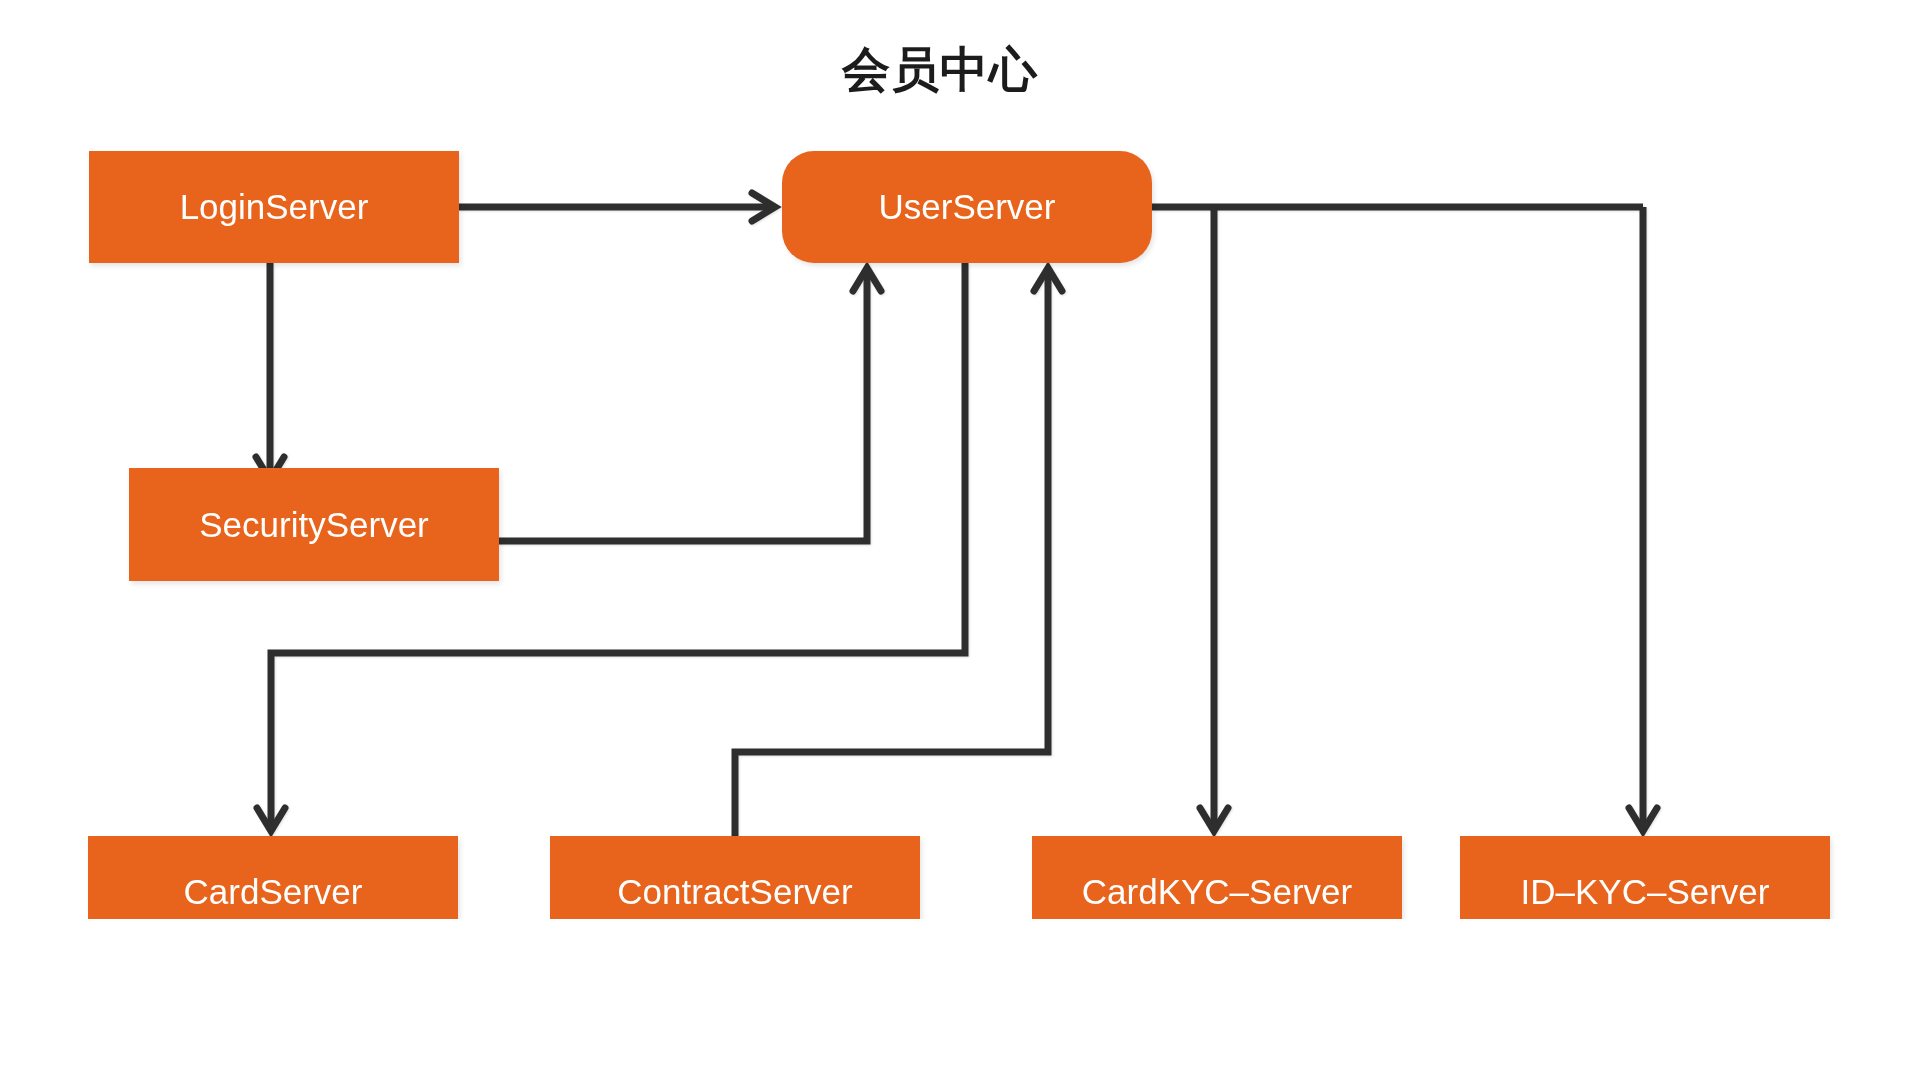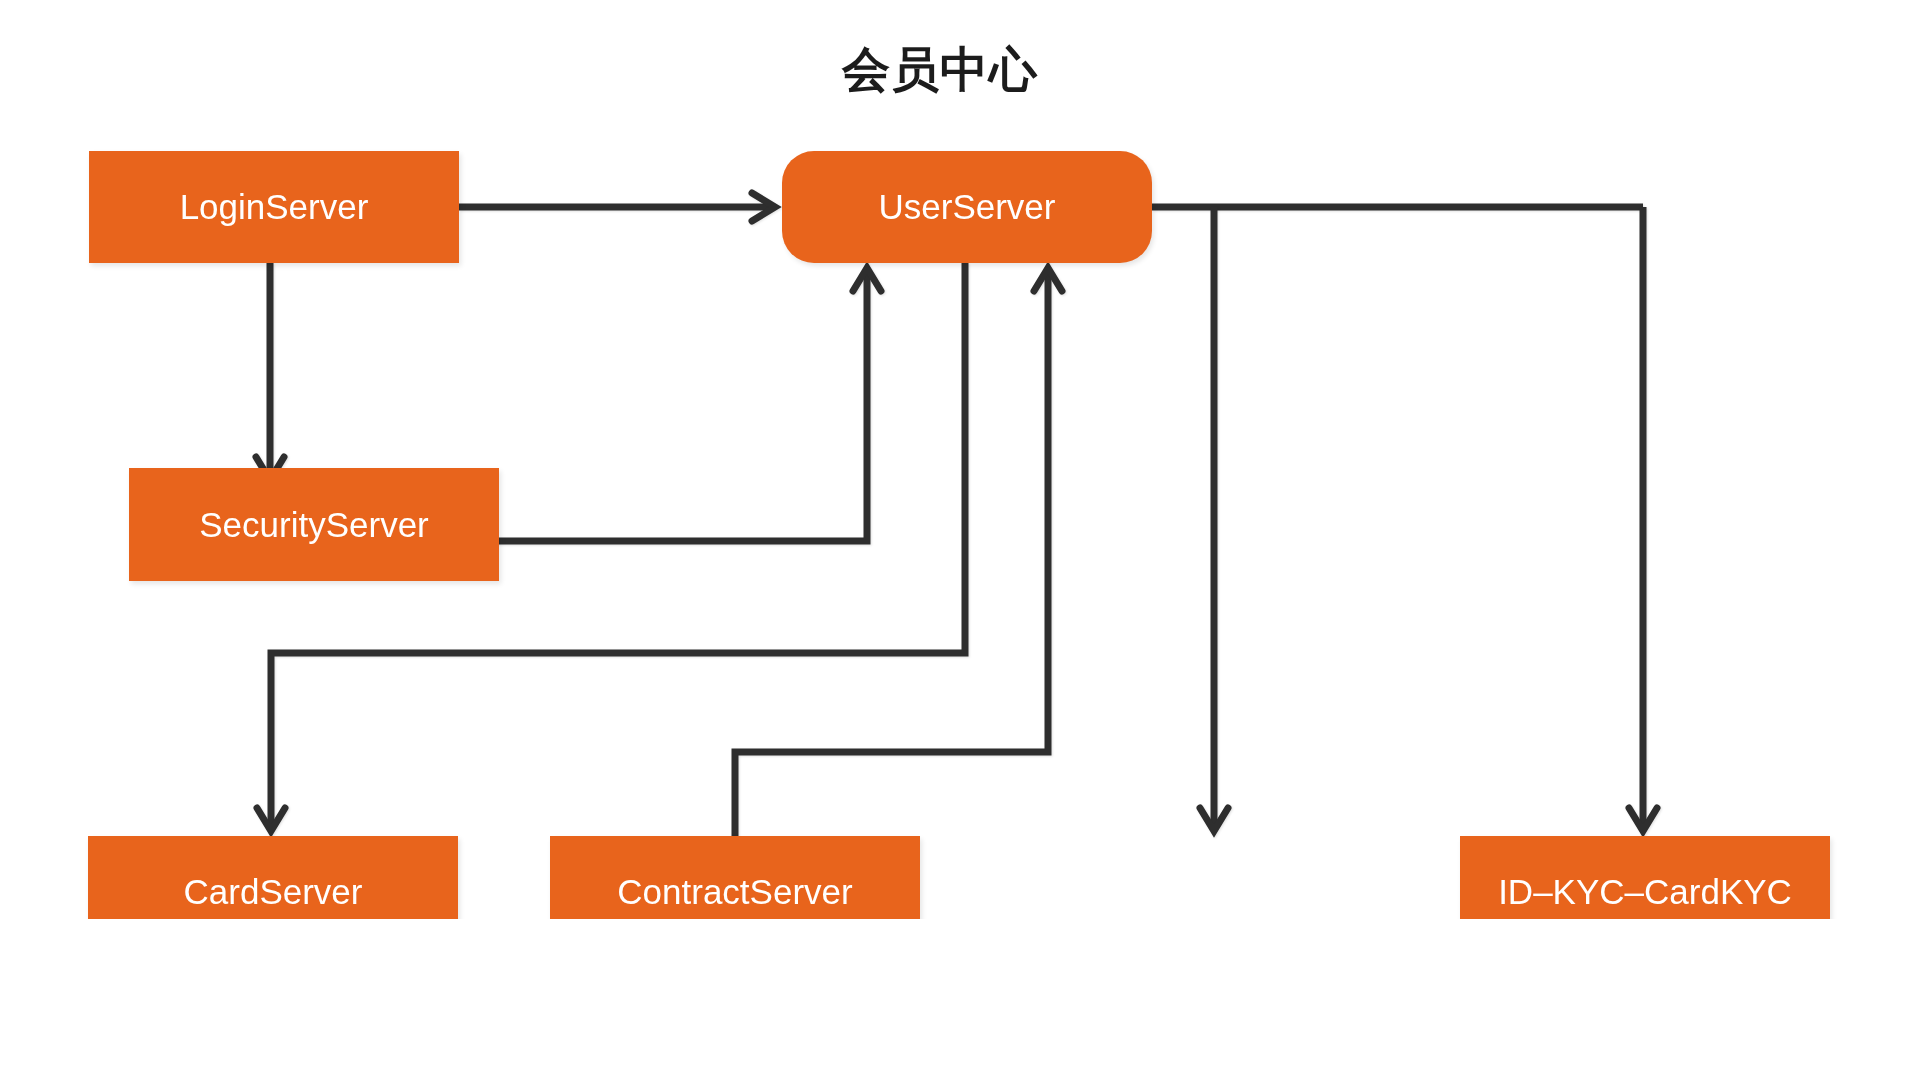--- a/index.html
+++ b/index.html
@@ -99,18 +99,21 @@
   </div>
 
   <div class="node node-contract">
     <span>ContractServer</span>
   </div>
 
   <div class="node node-card">
     <span>CardServer</span>
   </div>
 
+  <div class="node node-cardkyc">
+    <span>CardKYC–Server</span>
+  </div>
 
   <div class="node node-idkyc">
-    <span>ID–KYC–CardKYC</span>
+    <span>ID–KYC–Server</span>
   </div>
 
 </div>
 
 </body></html>

